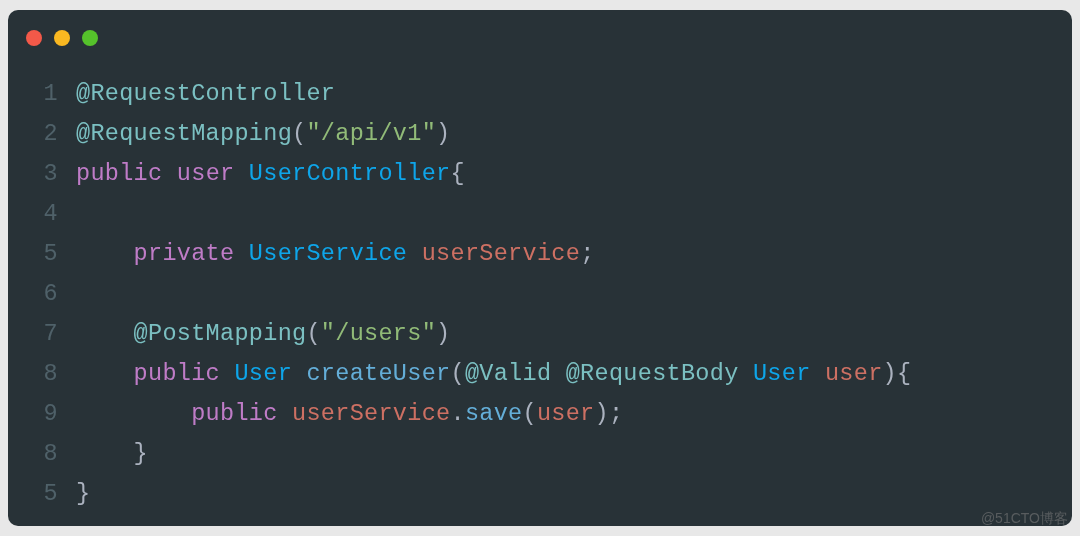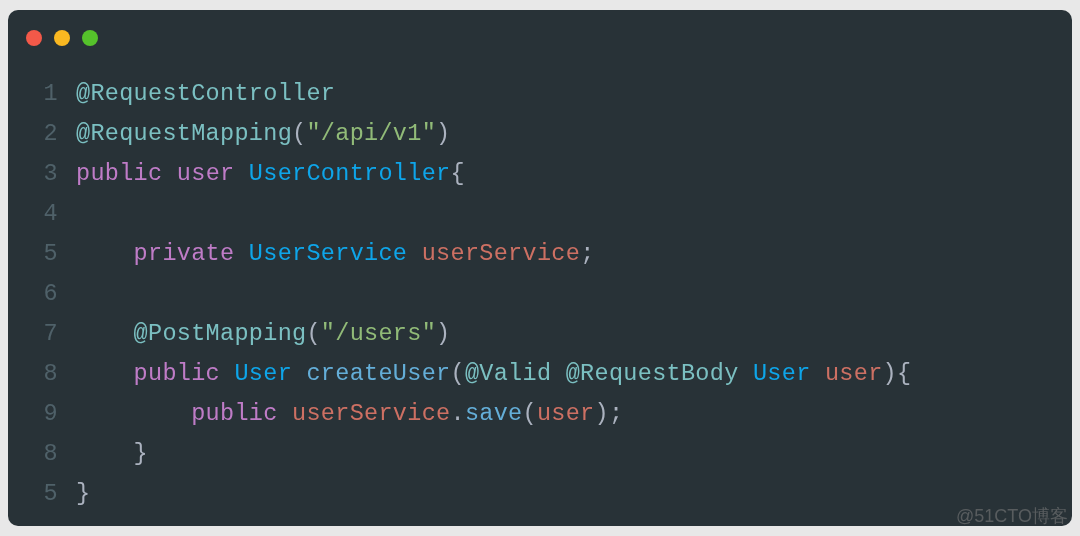--- a/index.html
+++ b/index.html
@@ -64,21 +64,21 @@
   .call    { color: #64aed8; }  
   .punct   { color: #abb2bf; }
   .brace   { color: #abb2bf; }
 
   .watermark {
     position: absolute;
     right: 12px;
     bottom: 8px;
     color: rgba(128,128,128,0.55);
     font-family: sans-serif;
-    font-size: 18px;
+    font-size: 14px;
   }
 </style>
 </head>
 <body>
 
 <div class="window">
   <div class="titlebar">
     <div class="tl-btn tl-red"></div>
     <div class="tl-btn tl-yellow"></div>
     <div class="tl-btn tl-green"></div>

